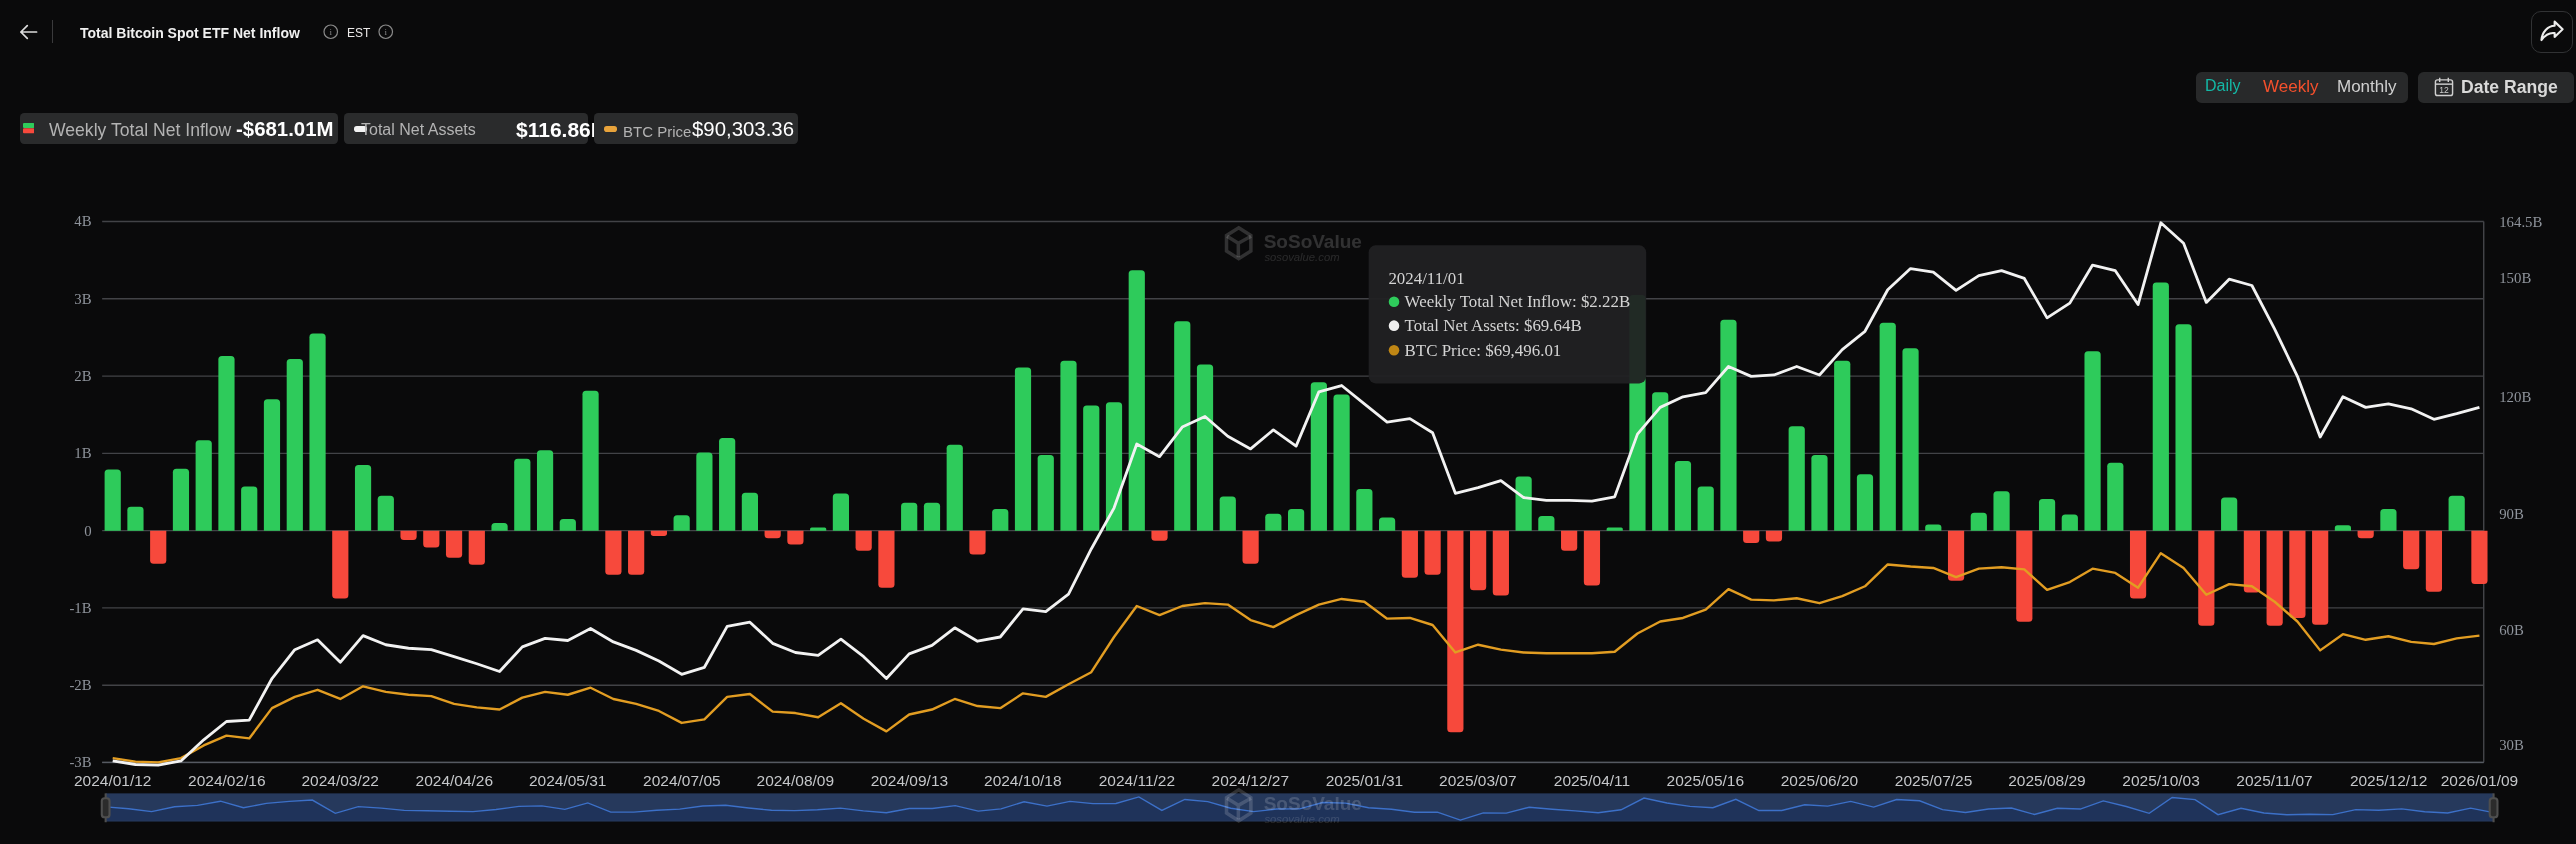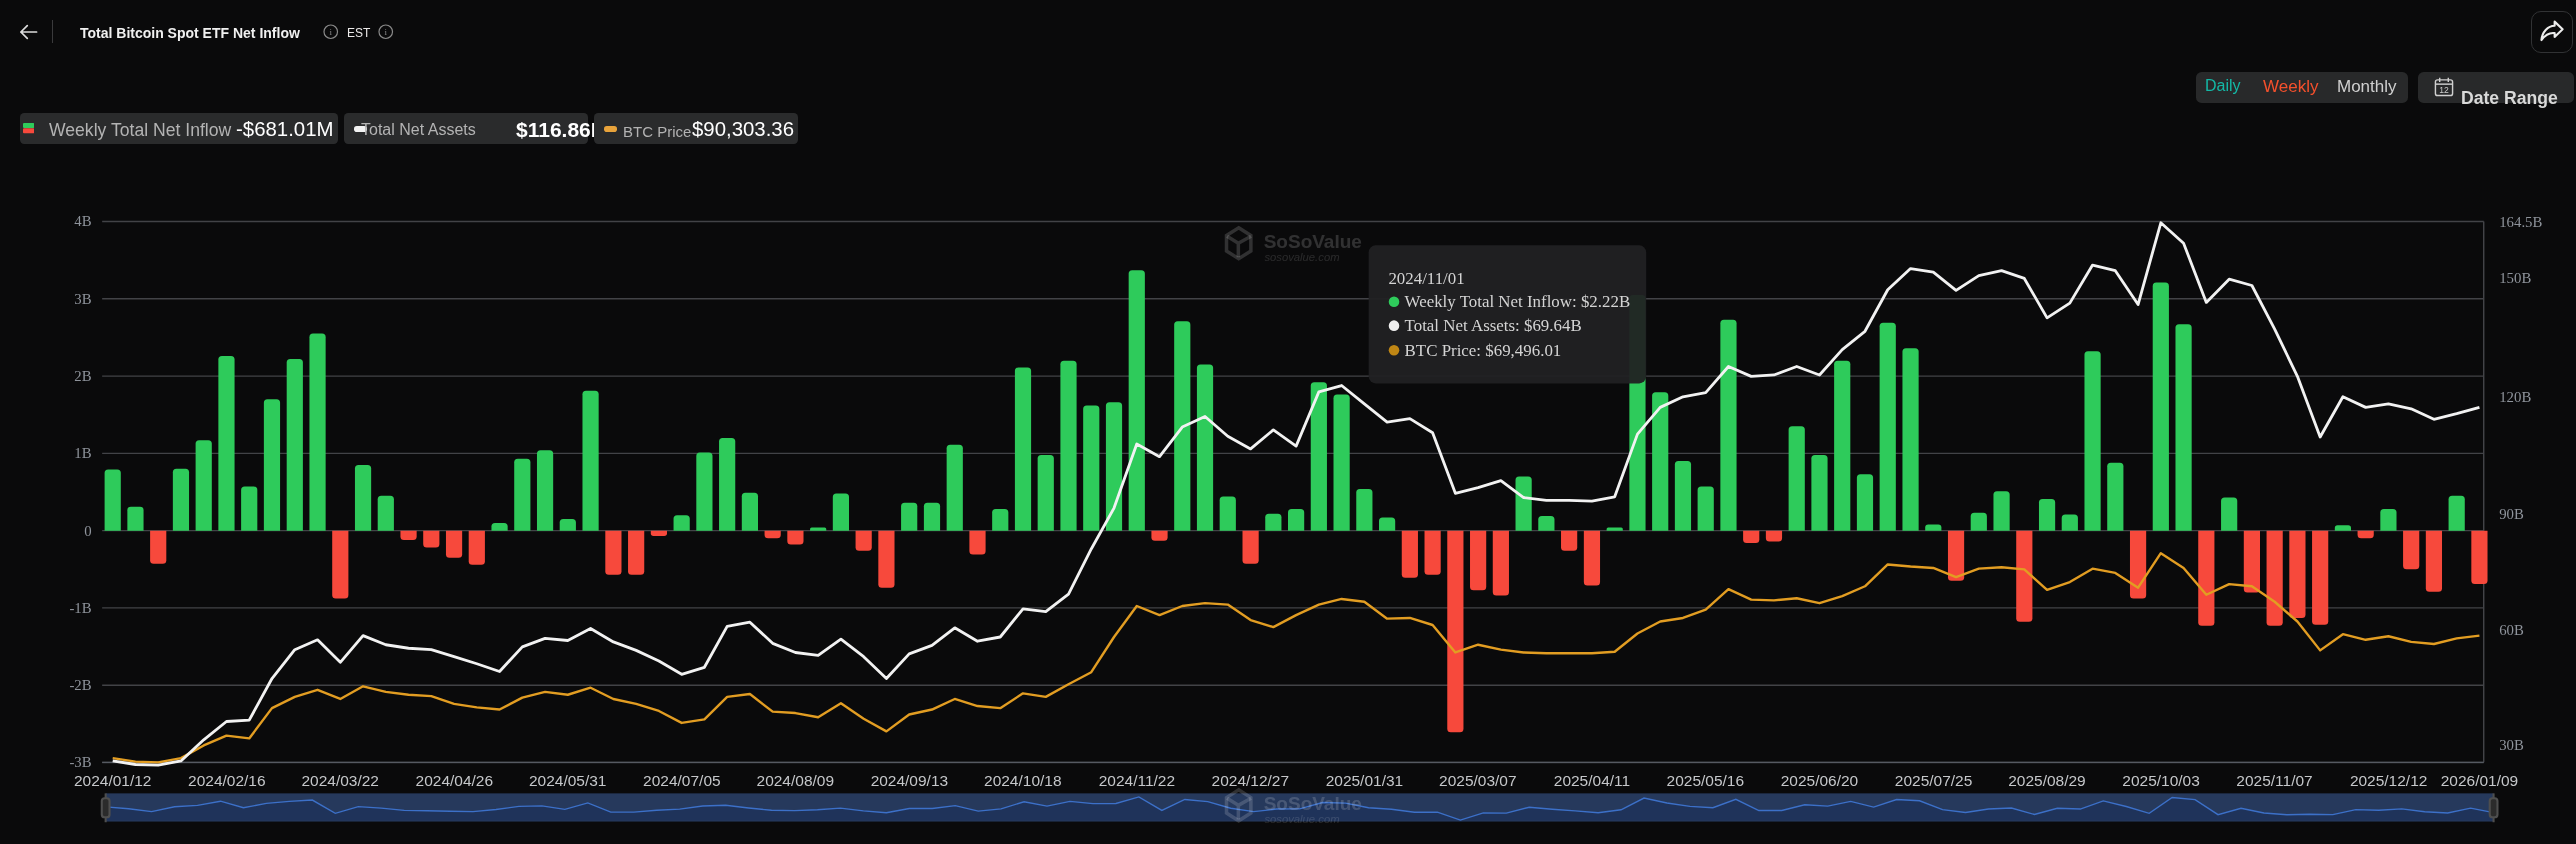--- a/index.html
+++ b/index.html
@@ -213,21 +213,21 @@
 <circle cx="11" cy="11" r="9.6" stroke="#8a8a8a" stroke-width="1.7" fill="none"></circle>
 <text x="11" y="16" text-anchor="middle" font-size="13" font-family="Liberation Serif" fill="#8a8a8a">i</text>
 </svg>
 
 <div class="chip" style="left:20px;width:318px"></div>
 <svg class="abs" style="left:23px;top:123px" width="11.3" height="10.6" viewBox="0 0 16 15">
 <rect x="0" y="0" width="16" height="7" rx="1.5" fill="#2ecb5b"></rect>
 <rect x="0" y="7.5" width="16" height="7" rx="1.5" fill="#f7493c"></rect>
 </svg>
 <div class="abs" style="left:49px;top:120px;font-size:17.6px;color:#b3b3b3">Weekly Total Net Inflow</div>
-<div class="abs" style="left:236px;top:118px;font-size:20.4px;font-weight:normal;color:#ffffff">-$681.01M</div>
+<div class="abs" style="left:236px;top:118px;font-size:20.4px;font-weight:bold;color:#ffffff">-$681.01M</div>
 
 <div class="chip" style="left:344px;width:244px"></div>
 <div class="abs" style="left:354px;top:126px;width:13.4px;height:5.6px;border-radius:2.8px;background:#f2f2f2"></div>
 <div class="abs" style="left:361px;top:121px;font-size:16px;color:#b3b3b3">Total Net Assets</div>
 <div class="abs" style="left:516px;top:118px;font-size:21px;font-weight:bold;color:#ffffff">$116.86B</div>
 
 <div class="chip" style="left:594px;width:204px"></div>
 <div class="abs" style="left:604px;top:126px;width:13.4px;height:5.6px;border-radius:2.8px;background:#e8a33b"></div>
 <div class="abs" style="left:623px;top:123px;font-size:15px;color:#b3b3b3">BTC Price</div>
 <div class="abs" style="left:692px;top:118px;font-size:20.4px;font-weight:normal;color:#ffffff">$90,303.36</div>
@@ -238,18 +238,18 @@
 <div class="abs" style="left:2337px;top:77px;font-size:17px;color:#cfcfcf">Monthly</div>
 
 <div class="abs" style="left:2418px;top:72px;width:156px;height:31px;background:#28292a;border-radius:5.6px"></div>
 <svg class="abs" style="left:2434px;top:77px" width="20" height="20" viewBox="0 0 28 28">
 <rect x="2" y="4" width="24" height="22" rx="3" stroke="#cfcfcf" stroke-width="2" fill="none"></rect>
 <line x1="8" y1="1" x2="8" y2="7" stroke="#cfcfcf" stroke-width="2"></line>
 <line x1="20" y1="1" x2="20" y2="7" stroke="#cfcfcf" stroke-width="2"></line>
 <line x1="2" y1="10" x2="26" y2="10" stroke="#cfcfcf" stroke-width="2"></line>
 <text x="14" y="23" text-anchor="middle" font-size="12" font-family="Liberation Sans" fill="#cfcfcf">12</text>
 </svg>
-<div class="abs" style="left:2461px;top:88px;font-size:17.6px;font-weight:bold;color:#d9d9d9">Date Range</div>
+<div class="abs" style="left:2461px;top:77px;font-size:17.6px;font-weight:bold;color:#d9d9d9">Date Range</div>
 
 <div class="abs" style="left:2531px;top:10.6px;width:42px;height:42px;border:1.4px solid #313234;border-radius:10px"></div>
 <svg class="abs" style="left:2539px;top:20px" width="25" height="22" viewBox="0 0 36 31">
 <path d="M22.5 2 L34 13 L22.5 24 L22.5 18.5 C 15 17.5 9.5 20.5 3.5 28.5 C 4.5 17.5 12.5 8 22.5 8 Z" fill="none" stroke="#ececec" stroke-width="3" stroke-linejoin="round"></path>
 </svg>
 
 </body></html>

